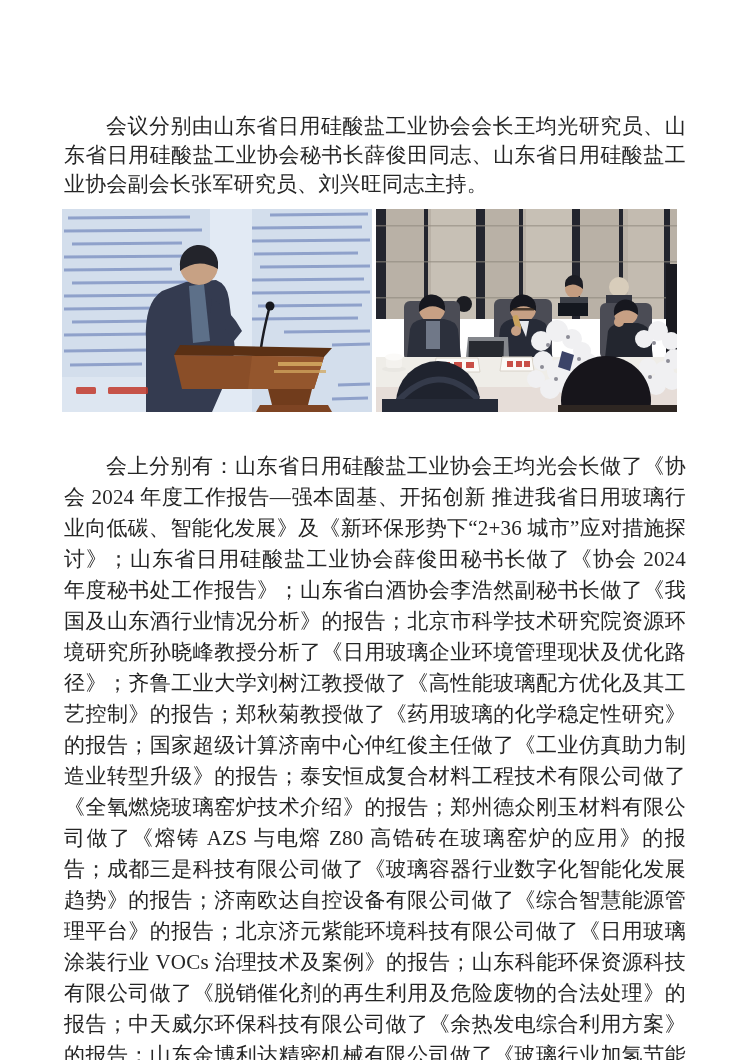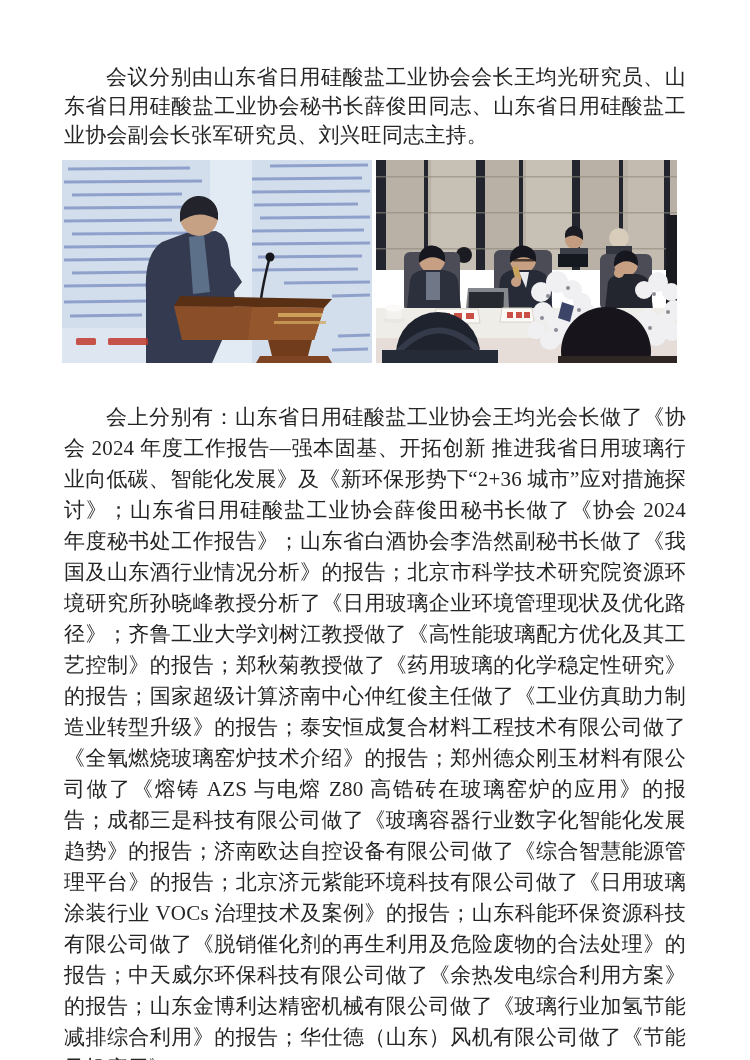--- a/index.html
+++ b/index.html
@@ -11,21 +11,21 @@
     width: 750px;
     height: 1060px;
     font-family: "Liberation Serif", "DejaVu Serif", serif;
     position: relative;
     overflow: hidden;
   }
   .page {
     box-sizing: border-box;
     width: 750px;
     height: 1060px;
-    padding: 63px 64px 0 64px;
+    padding: 112px 64px 0 64px;
     background: #ffffff;
   }
   .para {
     margin: 0;
     font-size: 21px;
     color: #252525;
     text-align: justify;
     text-justify: inter-ideograph;
     text-indent: 2em;
     letter-spacing: 0.2px;

